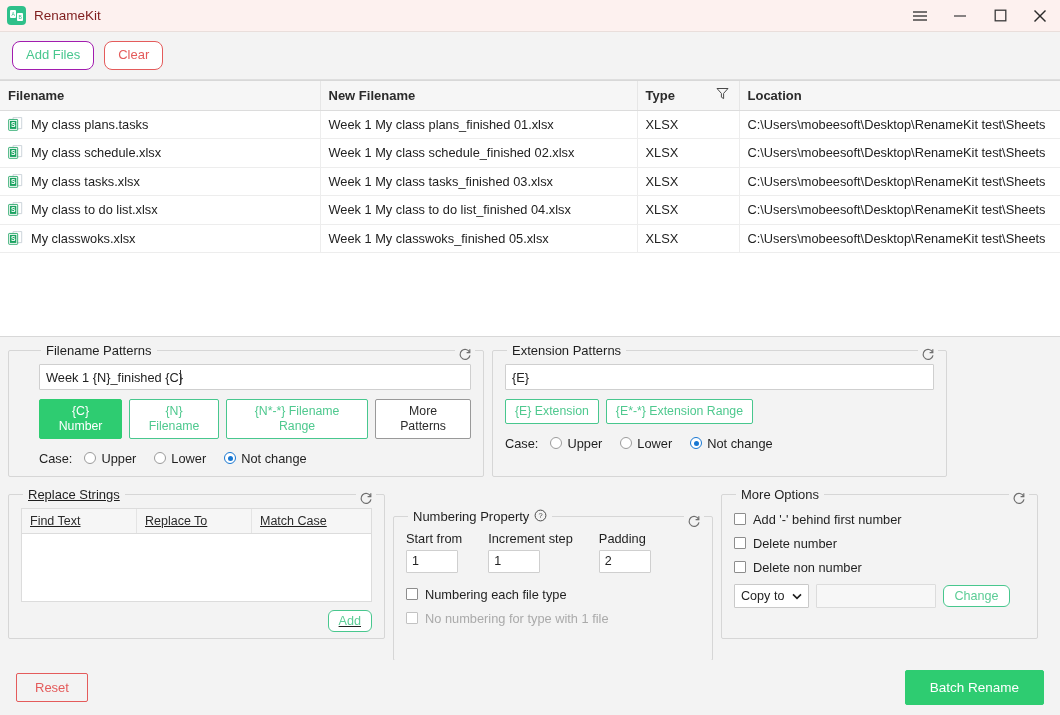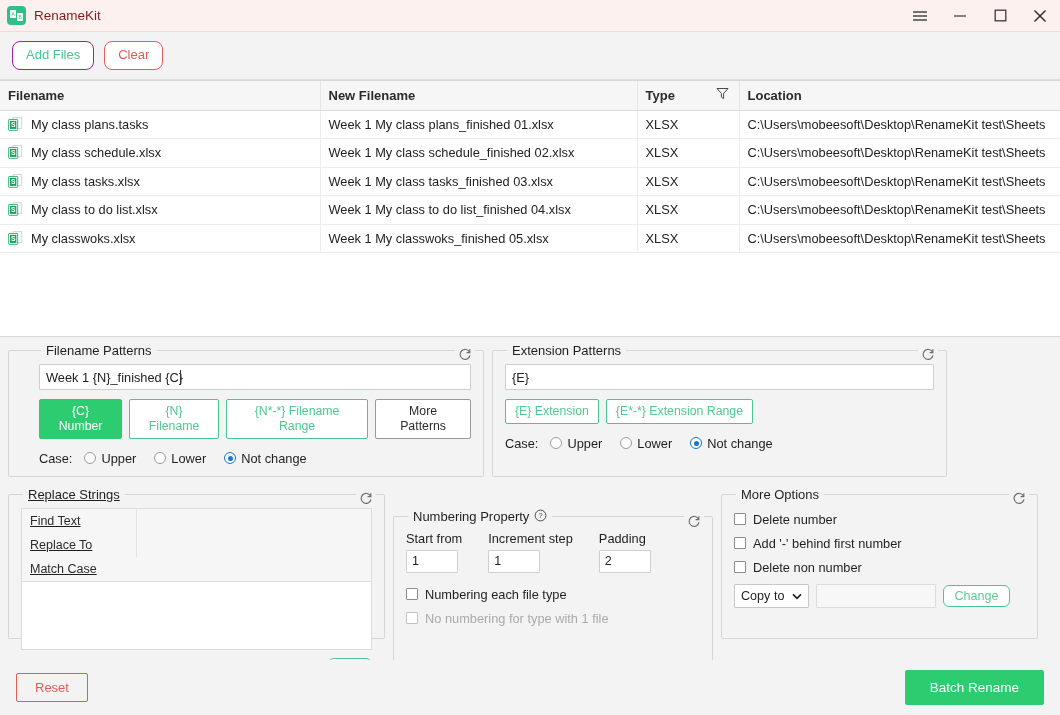--- a/index.html
+++ b/index.html
@@ -191,21 +191,21 @@
   .chk {
     width: 12px; height: 12px;
     border: 1px solid #8d8d8d; background: #fff;
     display: inline-block; flex: 0 0 auto; border-radius: 1px;
   }
   .chk.dim { border-color: #c2c2c2; }
   .chk-item.dim { color: #aaa; }
 
   
   .rs-table { border: 1px solid #dcdcdc; background: #fff; }
-  .rs-head { display: flex; background: #f6f6f6; border-bottom: 1px solid #dcdcdc; flex-direction: column; }
+  .rs-head { display: flex; background: #f6f6f6; border-bottom: 1px solid #dcdcdc; }
   .rs-head div {
     font-size: 12.5px; padding: 5px 8px; color: #2b2b2b;
     border-right: 1px solid #e4e4e4;
   }
   .rs-head div:last-child { border-right: 0; }
   .rs-c1 { width: 115px; } .rs-c2 { width: 115px; } .rs-c3 { flex: 1; }
   .rs-body { height: 67px; background: #fff; }
   .rs-foot { display: flex; justify-content: flex-end; margin-top: 8px; }
 
   
@@ -565,25 +565,25 @@
       <span class="panel-refresh">
         <svg width="14" height="14" viewBox="0 0 14 14">
             <path d="M11.6 4.2 A5 5 0 1 0 12 7.4" fill="none" stroke="#6e6e6e" stroke-width="1.2"></path>
             <path d="M11.8 1.3 L11.8 4.6 L8.6 4.6" fill="none" stroke="#6e6e6e" stroke-width="1.2"></path>
           </svg>
       </span>
 
       <div style="margin-top:4px;">
         <label class="chk-item">
           <span class="chk"></span>
-          <span>Delete number</span>
+          <span>Add '-' behind first number</span>
         </label>
         <label class="chk-item">
           <span class="chk"></span>
-          <span>Add '-' behind first number</span>
+          <span>Delete number</span>
         </label>
         <label class="chk-item">
           <span class="chk"></span>
           <span>Delete non number</span>
         </label>
       </div>
 
       <div class="copyrow">
         <span class="select">
           <span>Copy to</span>

